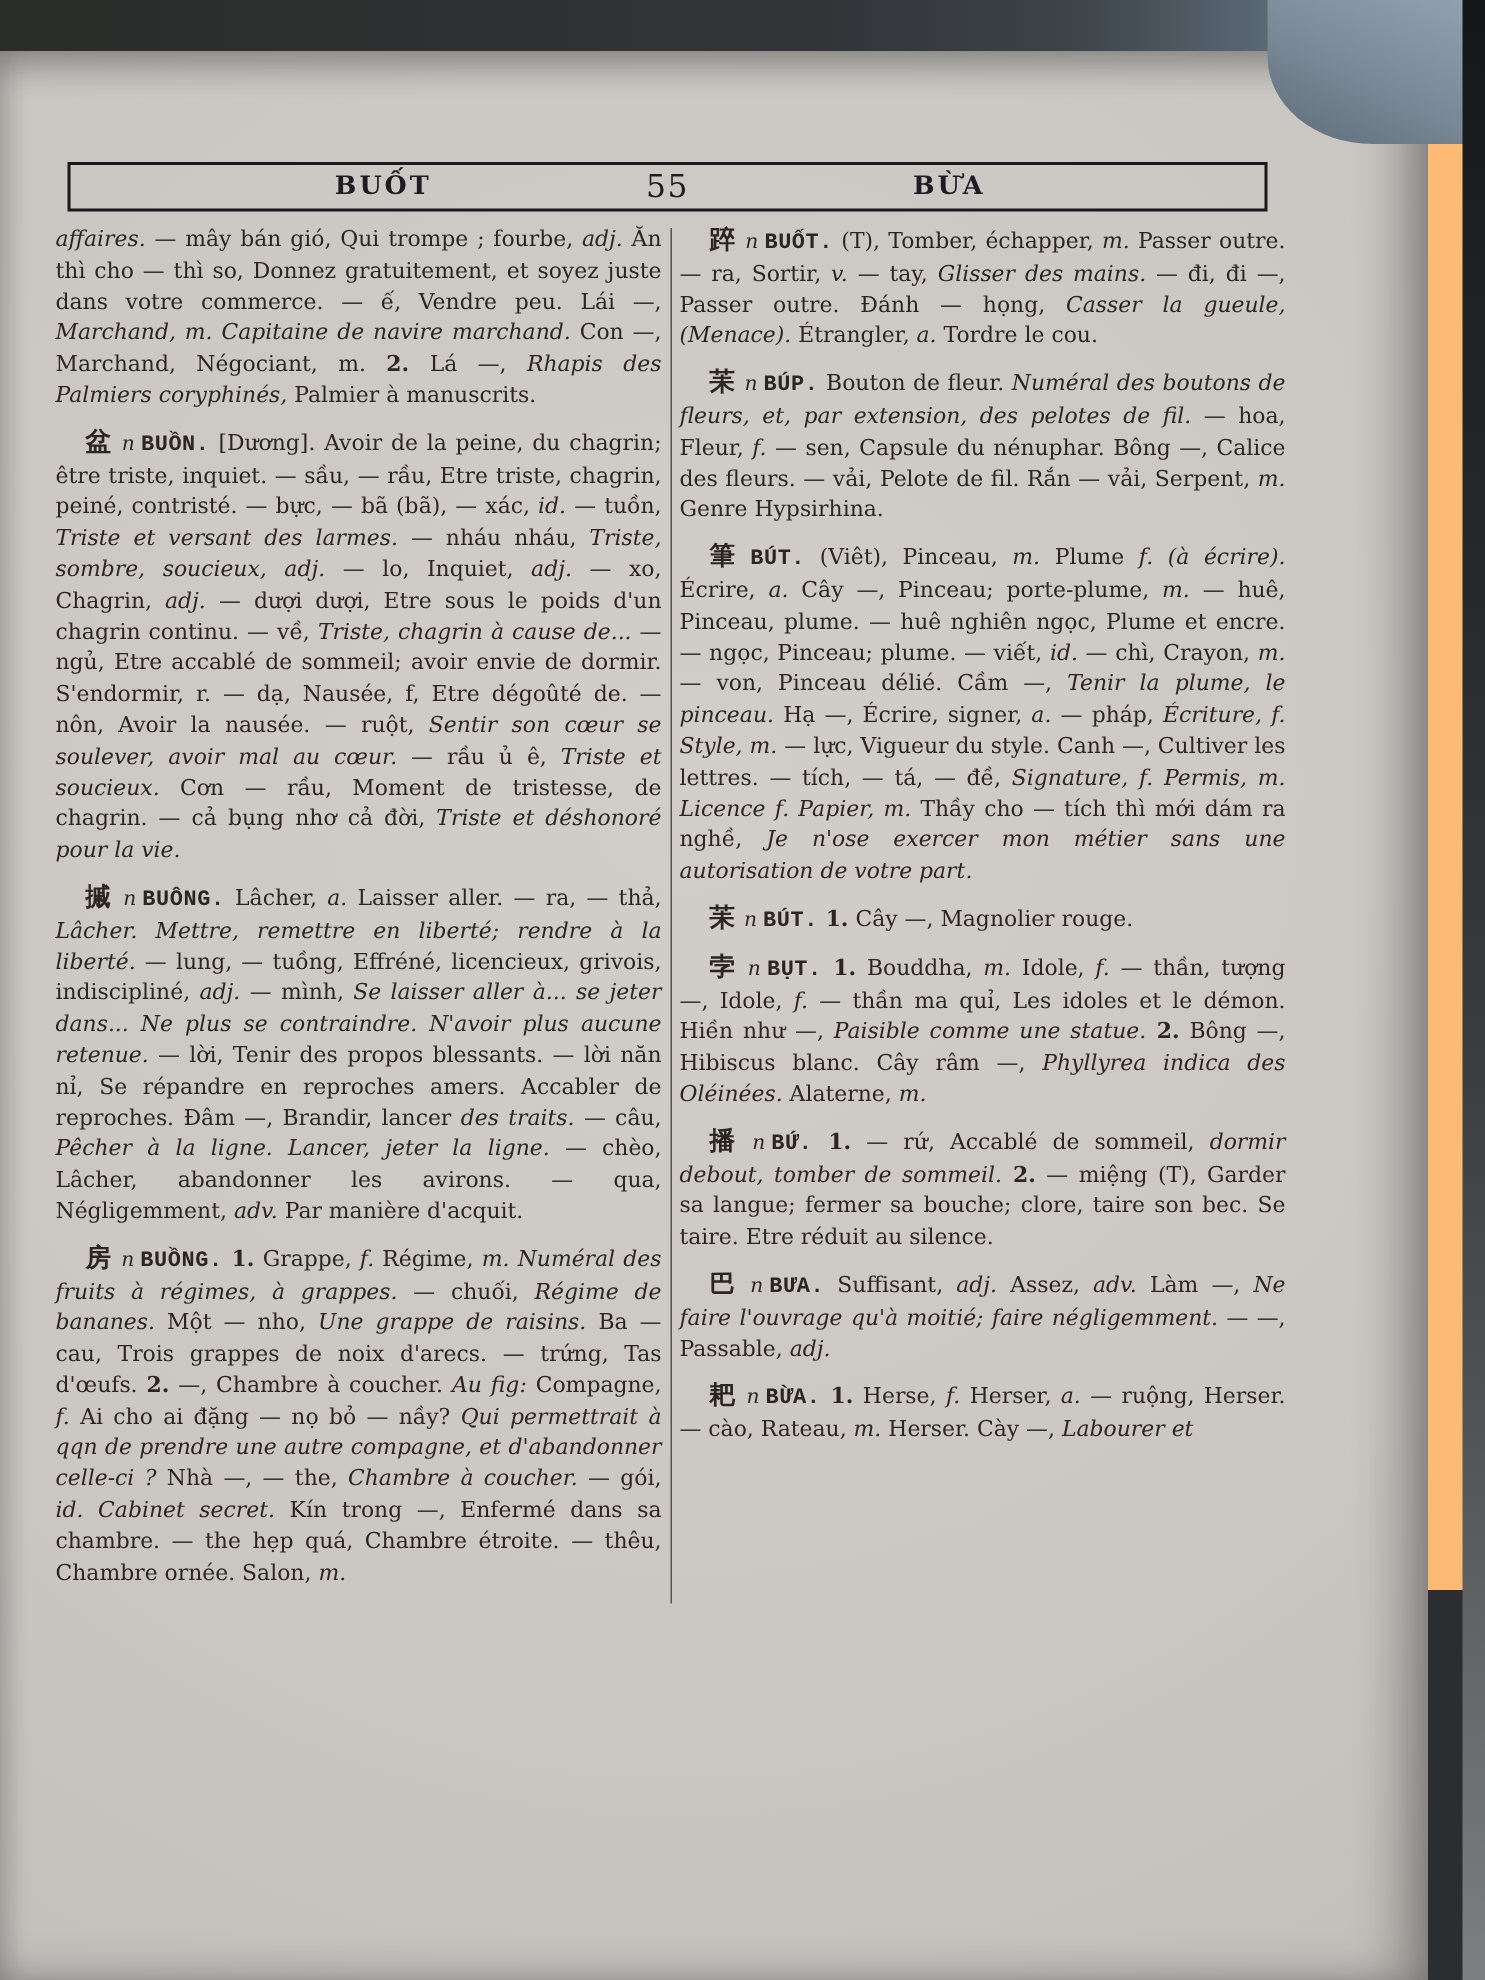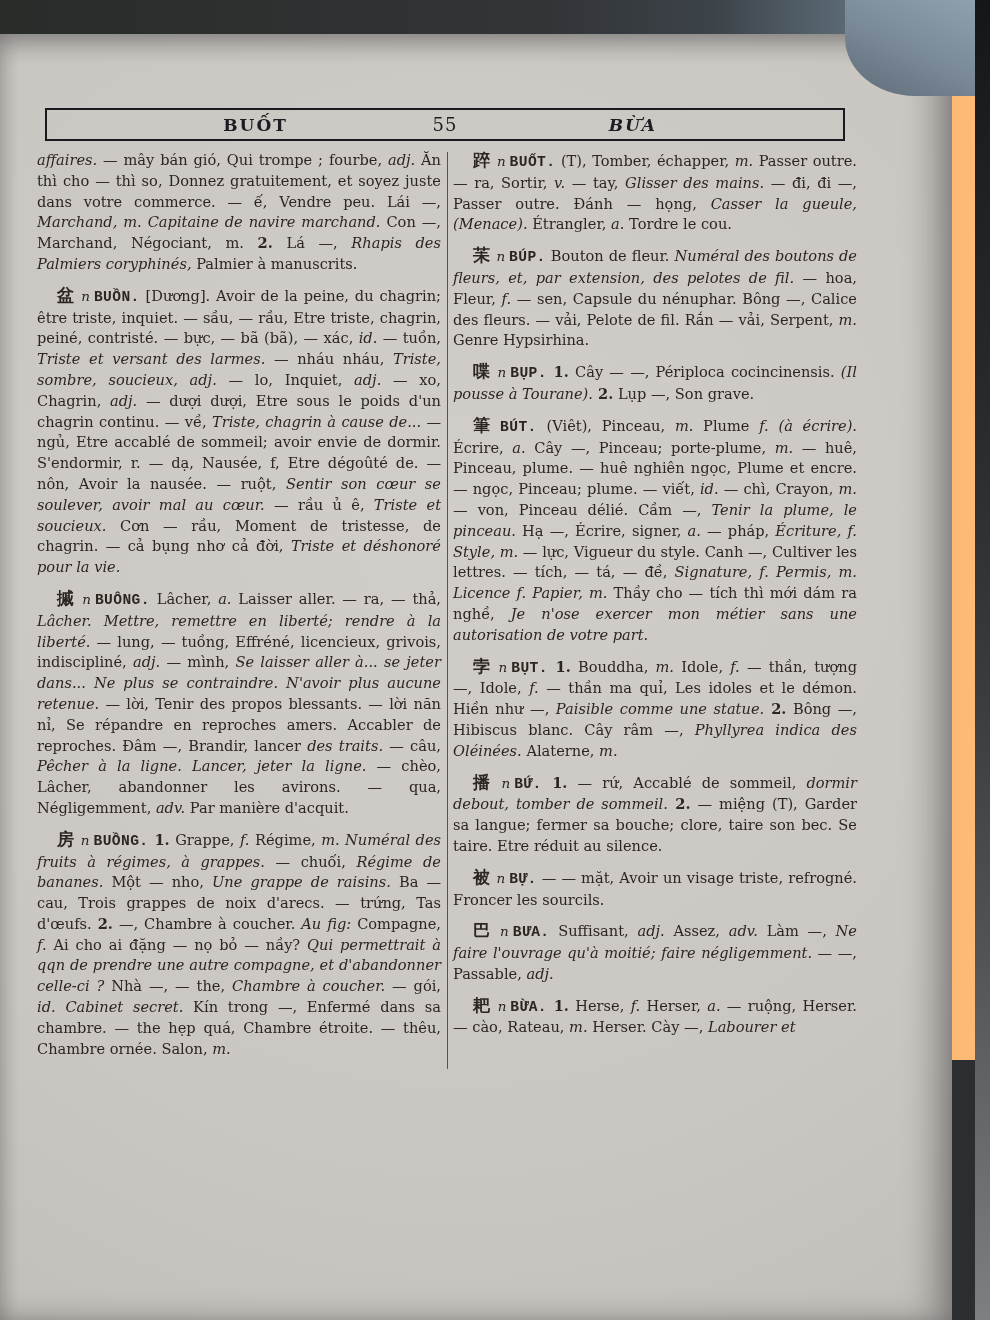--- a/index.html
+++ b/index.html
@@ -67,27 +67,27 @@
   .running-head .hw {
     position: absolute;
     top: 50%;
     transform: translate(-50%, -52%);
     font-weight: bold;
     font-size: 17px;
     letter-spacing: 2px;
     white-space: nowrap;
   }
   .running-head .hw-left  { left: 26.2%; }
-  .running-head .hw-right { left: 73.6%; font-style: italic; }
+  .running-head .hw-right { left: 73.6%; }
   .running-head .pageno {
     position: absolute;
     left: 50%; top: 50%;
     transform: translate(-50%, -54%);
     font-weight: normal;
-    font-size: 18px;
+    font-size: 21px;
     letter-spacing: 1px;
   }
   .text-block {
     position: absolute;
     left: 37px; top: 118px;
     width: 820px;
     display: flex;
     align-items: stretch;
     color: #2c2621;
     font-size: 14.6px;
@@ -141,25 +141,24 @@
       <div class="col col-left">
           <p class="entry cont"><span class="seg-i">affaires. </span><span class="seg-n">— mây bán gió, Qui trompe ; fourbe, </span><span class="seg-i">adj.</span><span class="seg-n"> Ăn thì cho — thì so, Donnez gratuitement, et soyez juste dans votre commerce. — ế, Vendre peu. Lái —, </span><span class="seg-i">Marchand, m. Capitaine de navire marchand.</span><span class="seg-n"> Con —, Marchand, Négociant, m. </span><span class="seg-b">2.</span><span class="seg-n"> Lá —, </span><span class="seg-i">Rhapis des Palmiers coryphinés, </span><span class="seg-n">Palmier à manuscrits.</span></p>
           <p class="entry"><span class="han">盆</span><span class="marker">n</span><span class="head">BUỒN.</span><span class="seg-n"> [Dương]. Avoir de la peine, du chagrin; être triste, inquiet. — sầu, — rầu, Etre triste, chagrin, peiné, contristé. — bực, — bã (bã), — xác, </span><span class="seg-i">id.</span><span class="seg-n"> — tuồn, </span><span class="seg-i">Triste et versant des larmes.</span><span class="seg-n"> — nháu nháu, </span><span class="seg-i">Triste, sombre, soucieux, adj.</span><span class="seg-n"> — lo, Inquiet, </span><span class="seg-i">adj.</span><span class="seg-n"> — xo, Chagrin, </span><span class="seg-i">adj.</span><span class="seg-n"> — dượi dượi, Etre sous le poids d'un chagrin continu. — về, </span><span class="seg-i">Triste, chagrin à cause de...</span><span class="seg-n"> — ngủ, Etre accablé de sommeil; avoir envie de dormir. S'endormir, r. — dạ, Nausée, f, Etre dégoûté de. — nôn, Avoir la nausée. — ruột, </span><span class="seg-i">Sentir son cœur se soulever, avoir mal au cœur.</span><span class="seg-n"> — rầu ủ ê, </span><span class="seg-i">Triste et soucieux.</span><span class="seg-n"> Cơn — rầu, Moment de tristesse, de chagrin. — cả bụng nhơ cả đời, </span><span class="seg-i">Triste et déshonoré pour la vie.</span></p>
           <p class="entry"><span class="han">摵</span><span class="marker">n</span><span class="head">BUÔNG.</span><span class="seg-n"> Lâcher, </span><span class="seg-i">a.</span><span class="seg-n"> Laisser aller. — ra, — thả, </span><span class="seg-i">Lâcher. Mettre, remettre en liberté; rendre à la liberté.</span><span class="seg-n"> — lung, — tuồng, Effréné, licencieux, grivois, indiscipliné, </span><span class="seg-i">adj.</span><span class="seg-n"> — mình, </span><span class="seg-i">Se laisser aller à... se jeter dans... Ne plus se contraindre. N'avoir plus aucune retenue.</span><span class="seg-n"> — lời, Tenir des propos blessants. — lời năn nỉ, Se répandre en reproches amers. Accabler de reproches. Đâm —, Brandir, lancer </span><span class="seg-i">des traits.</span><span class="seg-n"> — câu, </span><span class="seg-i">Pêcher à la ligne. Lancer, jeter la ligne.</span><span class="seg-n"> — chèo, Lâcher, abandonner les avirons. — qua, Négligemment, </span><span class="seg-i">adv.</span><span class="seg-n"> Par manière d'acquit.</span></p>
           <p class="entry"><span class="han">房</span><span class="marker">n</span><span class="head">BUỒNG.</span><span class="seg-b"> 1.</span><span class="seg-n"> Grappe, </span><span class="seg-i">f.</span><span class="seg-n"> Régime, </span><span class="seg-i">m. Numéral des fruits à régimes, à grappes.</span><span class="seg-n"> — chuối, </span><span class="seg-i">Régime de bananes.</span><span class="seg-n"> Một — nho, </span><span class="seg-i">Une grappe de raisins.</span><span class="seg-n"> Ba — cau, Trois grappes de noix d'arecs. — trứng, Tas d'œufs. </span><span class="seg-b">2.</span><span class="seg-n"> —, Chambre à coucher. </span><span class="seg-i">Au fig:</span><span class="seg-n"> Compagne, </span><span class="seg-i">f.</span><span class="seg-n"> Ai cho ai đặng — nọ bỏ — nầy? </span><span class="seg-i">Qui permettrait à qqn de prendre une autre compagne, et d'abandonner celle-ci ?</span><span class="seg-n"> Nhà —, — the, </span><span class="seg-i">Chambre à coucher.</span><span class="seg-n"> — gói, </span><span class="seg-i">id. Cabinet secret.</span><span class="seg-n"> Kín trong —, Enfermé dans sa chambre. — the hẹp quá, Chambre étroite. — thêu, Chambre ornée. Salon, </span><span class="seg-i">m.</span></p>
         </div>
       <div class="divider"></div>
       <div class="col col-right">
           <p class="entry"><span class="han">踤</span><span class="marker">n</span><span class="head">BUỐT.</span><span class="seg-n"> (T), Tomber, échapper, </span><span class="seg-i">m.</span><span class="seg-n"> Passer outre. — ra, Sortir, </span><span class="seg-i">v.</span><span class="seg-n"> — tay, </span><span class="seg-i">Glisser des mains.</span><span class="seg-n"> — đi, đi —, Passer outre. Đánh — họng, </span><span class="seg-i">Casser la gueule, (Menace).</span><span class="seg-n"> Étrangler, </span><span class="seg-i">a.</span><span class="seg-n"> Tordre le cou.</span></p>
           <p class="entry"><span class="han">苿</span><span class="marker">n</span><span class="head">BÚP.</span><span class="seg-n"> Bouton de fleur. </span><span class="seg-i">Numéral des boutons de fleurs, et, par extension, des pelotes de fil.</span><span class="seg-n"> — hoa, Fleur, </span><span class="seg-i">f.</span><span class="seg-n"> — sen, Capsule du nénuphar. Bông —, Calice des fleurs. — vải, Pelote de fil. Rắn — vải, Serpent, </span><span class="seg-i">m.</span><span class="seg-n"> Genre Hypsirhina.</span></p>
-          <p class="entry"><span class="han">喋</span><span class="marker">n</span><span class="head">BỤP.</span><span class="seg-b"> 1.</span><span class="seg-n"> Cây — —, Périploca cocincinensis. </span><span class="seg-i">(Il pousse à Tourane).</span><span class="seg-b"> 2.</span><span class="seg-n"> Lụp —, Son grave.</span></p>
           <p class="entry"><span class="han">筆</span><span class="head">BÚT.</span><span class="seg-n"> (Viêt), Pinceau, </span><span class="seg-i">m.</span><span class="seg-n"> Plume </span><span class="seg-i">f. (à écrire).</span><span class="seg-n"> Écrire, </span><span class="seg-i">a.</span><span class="seg-n"> Cây —, Pinceau; porte-plume, </span><span class="seg-i">m.</span><span class="seg-n"> — huê, Pinceau, plume. — huê nghiên ngọc, Plume et encre. — ngọc, Pinceau; plume. — viết, </span><span class="seg-i">id.</span><span class="seg-n"> — chì, Crayon, </span><span class="seg-i">m.</span><span class="seg-n"> — von, Pinceau délié. Cầm —, </span><span class="seg-i">Tenir la plume, le pinceau.</span><span class="seg-n"> Hạ —, Écrire, signer, </span><span class="seg-i">a.</span><span class="seg-n"> — pháp, </span><span class="seg-i">Écriture, f. Style, m.</span><span class="seg-n"> — lực, Vigueur du style. Canh —, Cultiver les lettres. — tích, — tá, — đề, </span><span class="seg-i">Signature, f. Permis, m. Licence f. Papier, m.</span><span class="seg-n"> Thầy cho — tích thì mới dám ra nghề, </span><span class="seg-i">Je n'ose exercer mon métier sans une autorisation de votre part.</span></p>
+          <p class="entry"><span class="han">苿</span><span class="marker">n</span><span class="head">BÚT.</span><span class="seg-b"> 1.</span><span class="seg-n"> Cây —, Magnolier rouge.</span></p>
           <p class="entry"><span class="han">孛</span><span class="marker">n</span><span class="head">BỤT.</span><span class="seg-b"> 1.</span><span class="seg-n"> Bouddha, </span><span class="seg-i">m.</span><span class="seg-n"> Idole, </span><span class="seg-i">f.</span><span class="seg-n"> — thần, tượng —, Idole, </span><span class="seg-i">f.</span><span class="seg-n"> — thần ma quỉ, Les idoles et le démon. Hiền như —, </span><span class="seg-i">Paisible comme une statue.</span><span class="seg-b"> 2.</span><span class="seg-n"> Bông —, Hibiscus blanc. Cây râm —, </span><span class="seg-i">Phyllyrea indica des Oléinées.</span><span class="seg-n"> Alaterne, </span><span class="seg-i">m.</span></p>
           <p class="entry"><span class="han">播</span><span class="marker">n</span><span class="head">BỨ.</span><span class="seg-b"> 1.</span><span class="seg-n"> — rứ, Accablé de sommeil, </span><span class="seg-i">dormir debout, tomber de sommeil.</span><span class="seg-b"> 2.</span><span class="seg-n"> — miệng (T), Garder sa langue; fermer sa bouche; clore, taire son bec. Se taire. Etre réduit au silence.</span></p>
-          <p class="entry"><span class="han">被</span><span class="marker">n</span><span class="head">BỰ.</span><span class="seg-n"> — — mặt, Avoir un visage triste, refrogné. Froncer les sourcils.</span></p>
           <p class="entry"><span class="han">巴</span><span class="marker">n</span><span class="head">BƯA.</span><span class="seg-n"> Suffisant, </span><span class="seg-i">adj.</span><span class="seg-n"> Assez, </span><span class="seg-i">adv.</span><span class="seg-n"> Làm —, </span><span class="seg-i">Ne faire l'ouvrage qu'à moitié; faire négligemment.</span><span class="seg-n"> — —, Passable, </span><span class="seg-i">adj.</span></p>
           <p class="entry"><span class="han">耙</span><span class="marker">n</span><span class="head">BỪA.</span><span class="seg-b"> 1.</span><span class="seg-n"> Herse, </span><span class="seg-i">f.</span><span class="seg-n"> Herser, </span><span class="seg-i">a.</span><span class="seg-n"> — ruộng, Herser. — cào, Rateau, </span><span class="seg-i">m.</span><span class="seg-n"> Herser. Cày —, </span><span class="seg-i">Labourer et</span></p>
         </div>
     </div>
   </div>
   <div class="edge-top"></div>
   <div class="edge-corner"></div>
   <div class="edge-right"></div>
 </div>
 

